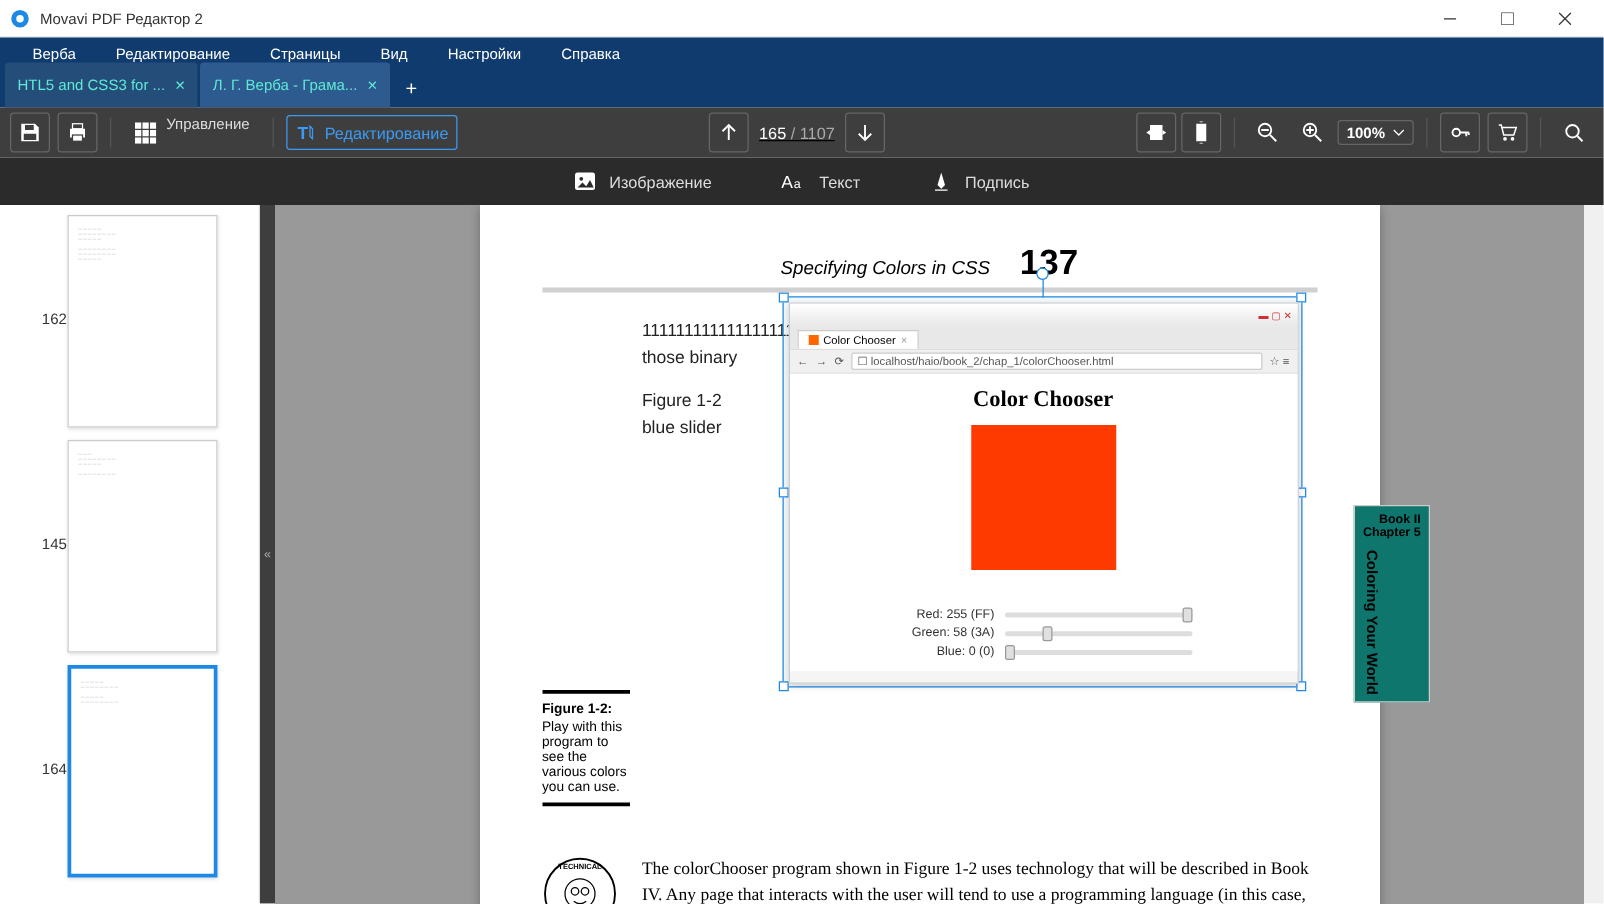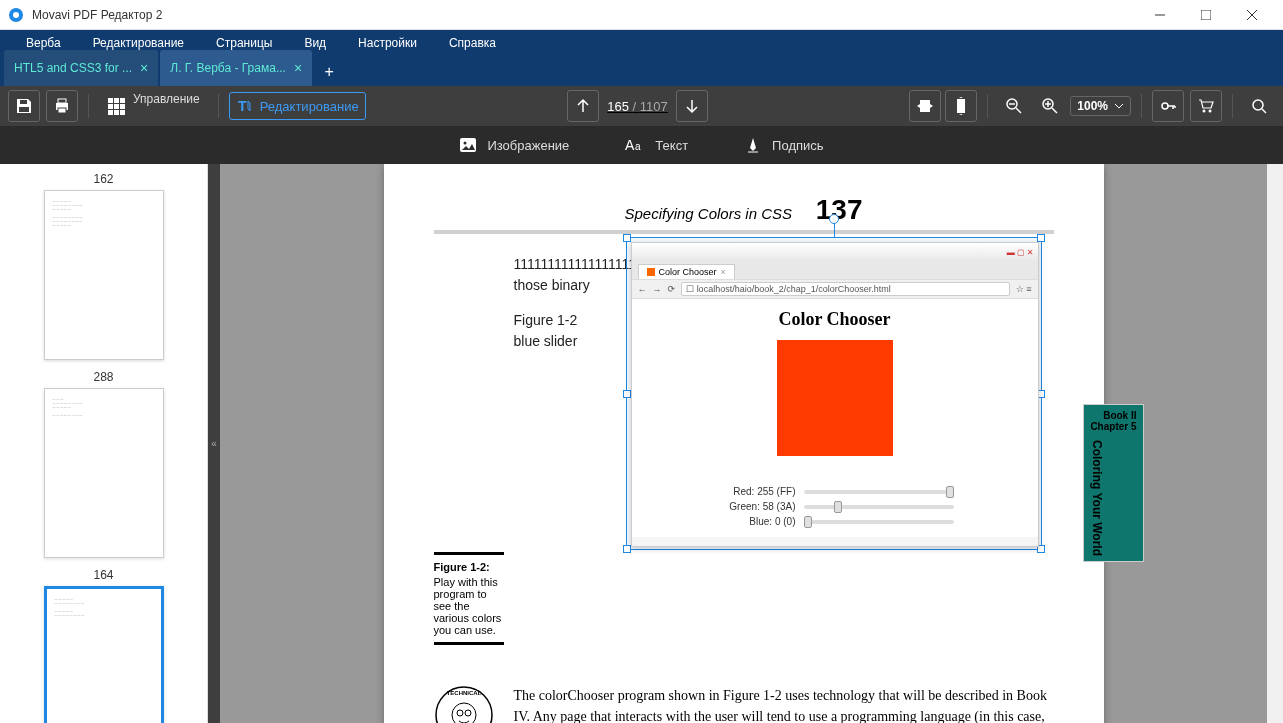--- a/index.html
+++ b/index.html
@@ -42,21 +42,21 @@
 
 
 .toolbar2 { height: 38px; background: #2b2b2b; display: flex; align-items: center; justify-content: center; gap: 40px; }
 .tb2-item { display: flex; align-items: center; gap: 10px; cursor: pointer; padding: 4px 8px; }
 .tb2-text { color: #ddd; font-size: 13px; }
 
 
 .main { flex: 1; display: flex; overflow: hidden; }
 .sidebar { width: 208px; background: #fff; display: flex; flex-direction: column; align-items: center; padding: 8px 0; overflow-y: auto; border-right: 1px solid #ddd; }
 .sidebar-collapse { width: 12px; background: #3e3e3e; display: flex; align-items: center; justify-content: center; cursor: pointer; color: #aaa; font-size: 10px; }
-.thumb-item { display: flex; flex-direction: column; align-items: center; margin-bottom: 10px; }
+.thumb-item { display: flex; flex-direction: row; align-items: center; margin-bottom: 10px; }
 .thumb-num { font-size: 12px; color: #333; margin-bottom: 4px; }
 .thumb { width: 120px; height: 170px; background: #fff; border: 1px solid #ccc; box-shadow: 0 1px 3px rgba(0,0,0,0.15); padding: 8px; font-size: 3px; color: #888; overflow: hidden; }
 .thumb.selected { border: 3px solid #1e88e5; }
 
 .content { flex: 1; background: #999; display: flex; justify-content: center; overflow: auto; position: relative; }
 .page-wrap { position: relative; }
 .page { width: 720px; background: #fff; box-shadow: 0 2px 8px rgba(0,0,0,0.3); padding: 30px 50px; position: relative; min-height: 900px; }
 .page-header { text-align: center; font-style: italic; font-family: Georgia, serif; font-size: 15px; margin-bottom: 4px; }
 .page-num { font-size: 28px; font-weight: bold; font-style: normal; margin-left: 20px; }
 .header-line { border: none; border-top: 4px solid #d0d0d0; margin-bottom: 20px; }
@@ -298,21 +298,21 @@
   </div>
 </div>
 
 <div class="main">
   <div class="sidebar">
     <div class="thumb-item">
       <div class="thumb-num">162</div>
       <div class="thumb">— — — — —<br>— — — — — — — —<br>— — — — —<br><br>— — — — — — — —<br>— — — — — — — —<br>— — — — —</div>
     </div>
     <div class="thumb-item">
-      <div class="thumb-num">288</div>
+      <div class="thumb-num">145</div>
       <div class="thumb">— — —<br>— — — — — — — —<br>— — — — —<br><br>— — — — — — — —</div>
     </div>
     <div class="thumb-item">
       <div class="thumb-num">164</div>
       <div class="thumb selected">— — — — —<br>— — — — — — — —<br><br>— — — — —<br>— — — — — — — —</div>
     </div>
 
   </div>
   <div class="sidebar-collapse">«</div>
 

